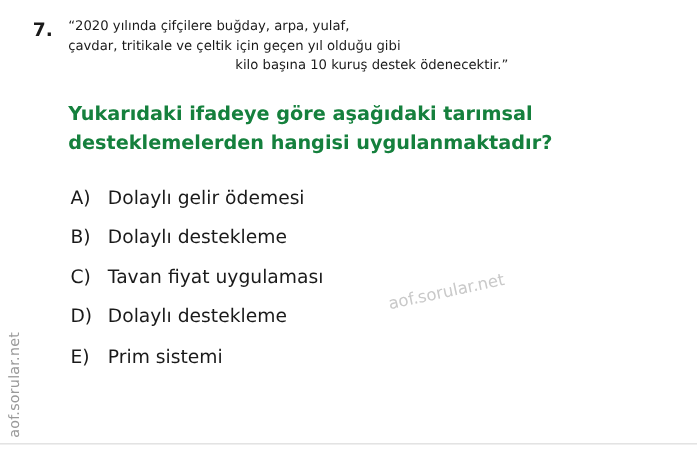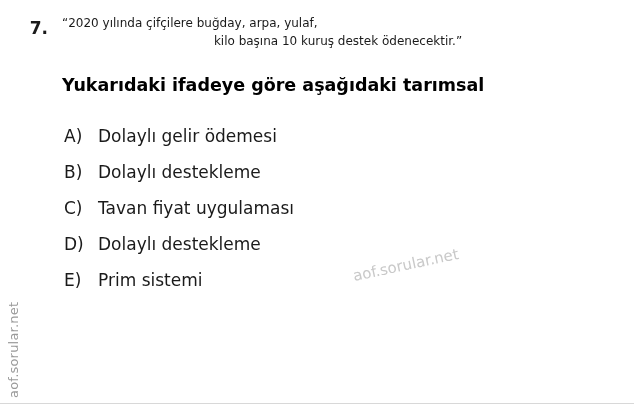--- a/index.html
+++ b/index.html
@@ -69,21 +69,21 @@
   .quote .lastline {
     text-align: center;
   }
   .stem {
     margin-top: 22px;
     font-size: 17.5px;
     font-weight: bold;
     line-height: 1.5;
     text-align: justify;
     text-justify: inter-word;
-    color: #000000;
+    color: #15803d;
   }
   .stem .lastline {
     text-align: left;
   }
   .options {
     margin-top: 26px;
     padding-left: 42px;
   }
   .option {
     display: flex;
@@ -130,25 +130,27 @@
 
   <div class="content">
 
     <div class="q-row">
       <div class="q-num">7.</div>
 
       <div class="q-body">
 
         <div class="quote">
           <div>“2020 yılında çifçilere buğday, arpa, yulaf,</div>
+          <div>çavdar, tritikale ve çeltik için geçen yıl olduğu gibi</div>
           <div class="lastline">kilo başına 10 kuruş destek ödenecektir.”</div>
         </div>
 
         <div class="stem">
           <div>Yukarıdaki ifadeye göre aşağıdaki tarımsal</div>
+          <div class="lastline">desteklemelerden hangisi uygulanmaktadır?</div>
         </div>
 
       </div>
     </div>
 
     <div class="options">
 
       <div class="option">
         <span class="opt-letter">A)</span>
         <span class="opt-text">Dolaylı gelir ödemesi</span>

